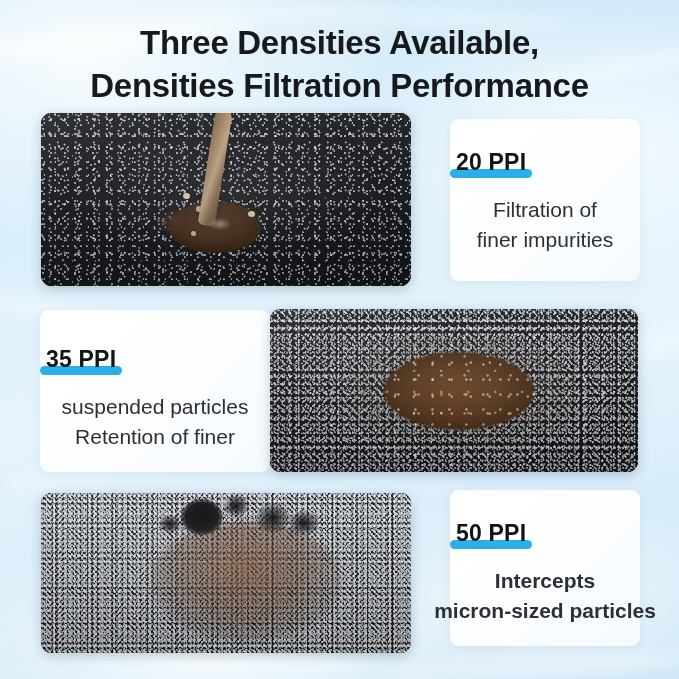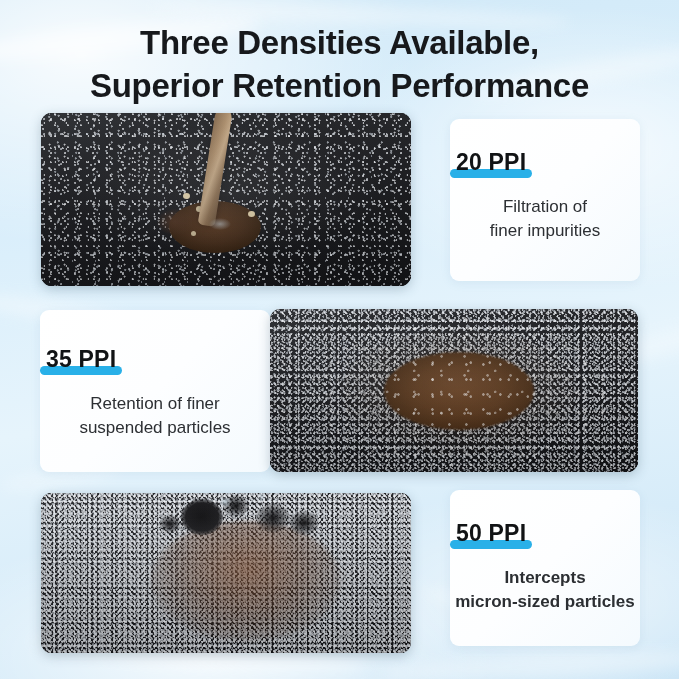--- a/index.html
+++ b/index.html
@@ -161,21 +161,21 @@
     bottom: 2px;
     height: 9px;
     border-radius: 5px;
     background: #29b0e8;
     z-index: 1;
   }
   .desc {
     position: absolute;
     width: 100%;
     text-align: center;
-    font-size: 17px;
+    font-size: 21px;
     line-height: 1.42;
     color: #2c2f33;
     font-weight: normal;
   }
 </style>
 </head>
 <body>
 
 <div class="poster">
 
@@ -184,21 +184,21 @@
   <div class="ripple r3"></div>
   <div class="ripple r4"></div>
   <div class="ripple r5"></div>
   <div class="ripple r6"></div>
   <div class="ripple r7"></div>
   <div class="ripple r8"></div>
   <div class="ripple r9"></div>
 
   <div class="title">
     <div>Three Densities Available,</div>
-    <div>Superior Retention Performance</div>
+    <div>Densities Filtration Performance</div>
   </div>
 
   <div class="row">
     <div class="panel" style="left:450px; top:119px; width:190px; height:162px;"></div>
 
     <div class="photo" style="left:41px; top:113px; width:370px; height:173px;">
       <div class="foam"></div>
 
       <div class="blob" style="left:128px; top:88px; width:92px; height:52px;
                   background: radial-gradient(ellipse at 48% 45%, #5b3a22 0%, #472d1a 45%, #33200f 78%, rgba(30,20,12,0) 100%);
@@ -255,22 +255,22 @@
     </div>
 
     <div style="position:absolute; left:40px; top:316px; width:230px; height:162px;">
       <div class="ppi-wrap" style="top:30px;">
         <span class="ppi-badge">
           <span class="ppi-underline"></span>
           <span class="ppi-label">35 PPI</span>
         </span>
       </div>
       <div class="desc" style="top:76px;">
+        <div>suspended particles</div>
         <div>Retention of finer</div>
-        <div>suspended particles</div>
       </div>
     </div>
   </div>
 
   <div class="row">
     <div class="panel" style="left:450px; top:490px; width:190px; height:156px;"></div>
 
     <div class="photo" style="left:41px; top:493px; width:370px; height:160px;">
       <div class="foam finer"></div>
 

